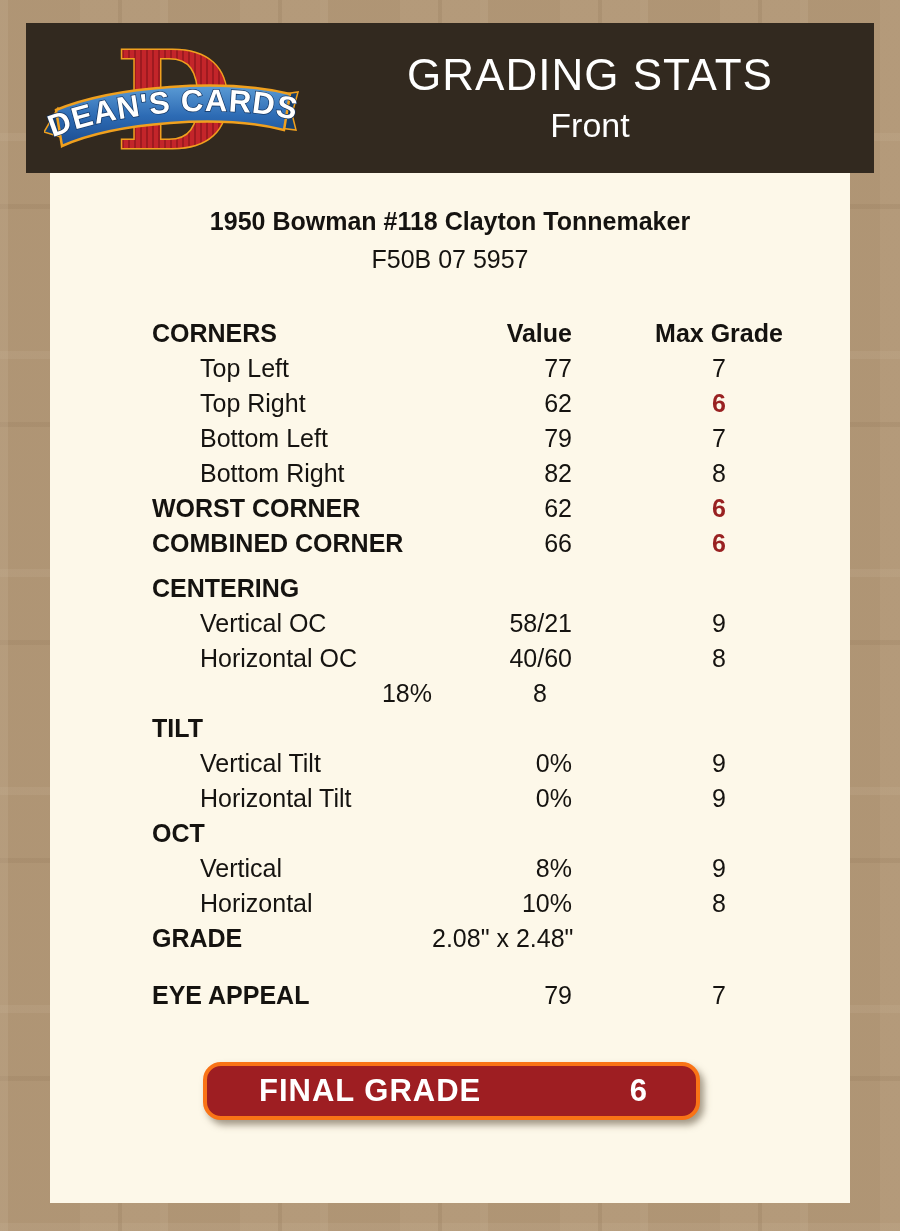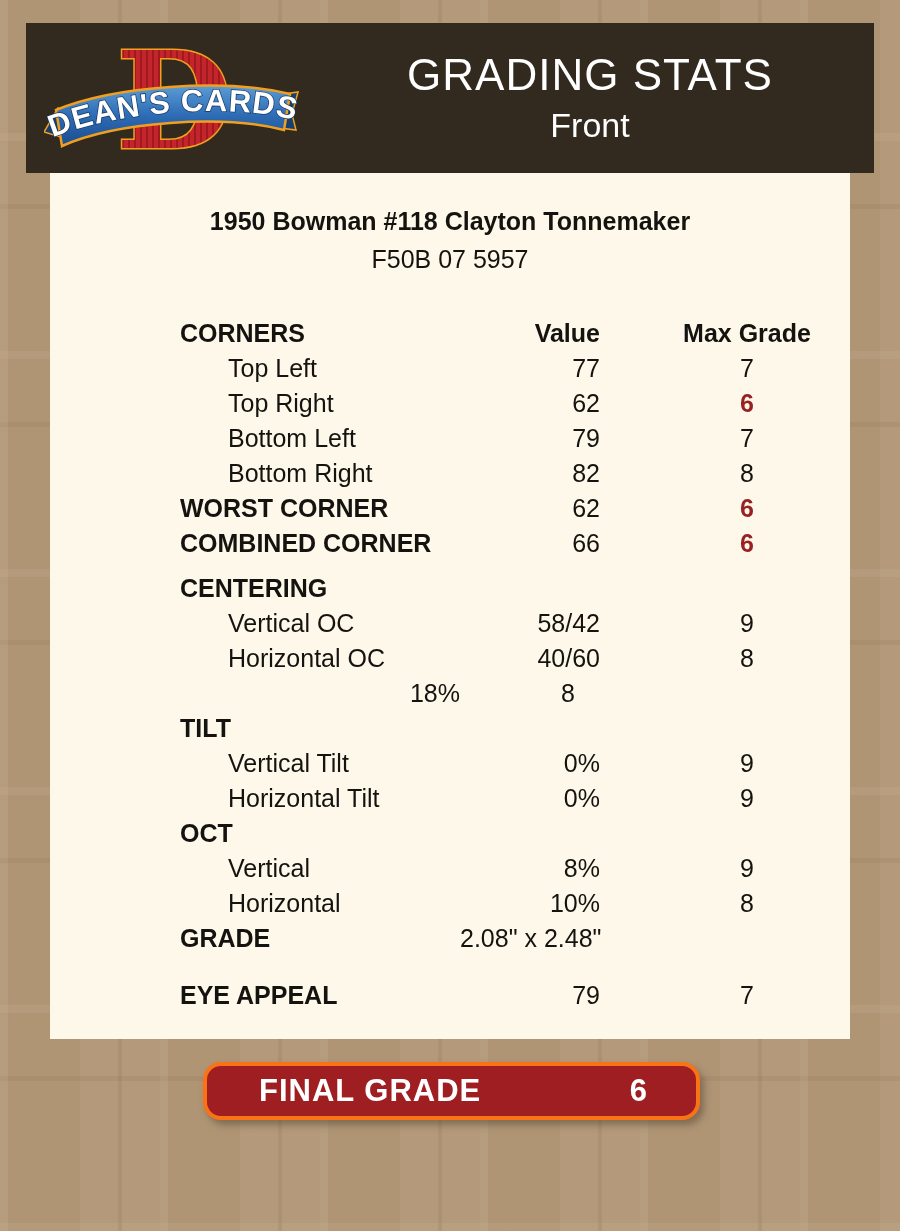--- a/index.html
+++ b/index.html
@@ -7,41 +7,41 @@
     width:900px;height:1231px;position:relative;overflow:hidden;
     font-family:"Liberation Sans", sans-serif;
     background-color:#b29878;
     background-image:
       linear-gradient(rgba(178,152,120,0.62), rgba(178,152,120,0.62)),
       repeating-linear-gradient(90deg, rgba(250,240,220,0.20) 0 8px, rgba(0,0,0,0) 8px 118px, rgba(96,68,40,0.25) 118px 122px, rgba(0,0,0,0) 122px 160px),
       repeating-linear-gradient(0deg, rgba(250,240,220,0.16) 0 8px, rgba(0,0,0,0) 8px 150px, rgba(96,68,40,0.22) 150px 155px, rgba(0,0,0,0) 155px 218px),
       repeating-linear-gradient(90deg, rgba(140,108,70,0.18) 0 80px, rgba(205,180,148,0.18) 80px 160px);
   }
   .panel{
-    position:absolute;left:50px;top:173px;width:800px;height:866px;
+    position:absolute;left:50px;top:173px;width:800px;height:1030px;
     background:#fdf8e9;
   }
   .header{
     position:absolute;left:26px;top:23px;width:848px;height:150px;
     background:#32291f;
   }
   .header-text{
     position:absolute;left:280px;right:0;top:0;height:100%;
     display:flex;flex-direction:column;align-items:center;justify-content:center;
     color:#ffffff;text-align:left;
   }
   .header-title{font-size:44px;letter-spacing:1px;line-height:1.1;}
   .header-subtitle{font-size:34px;margin-top:6px;}
   .logo{position:absolute;left:18px;top:5px;width:255px;height:140px;}
 
   .card-title{margin-top:34px;text-align:center;font-size:25px;font-weight:bold;color:#151310;}
   .card-serial{margin-top:9px;text-align:center;font-size:25px;color:#151310;}
 
   .stats{margin:42px auto 0 102px;width:638px;font-size:25px;color:#151310;}
-  .row{display:grid;grid-template-columns:280px 140px 218px;align-items:baseline;height:35px;line-height:35px;margin-left:28px;}
+  .row{display:grid;grid-template-columns:280px 140px 218px;align-items:baseline;height:35px;line-height:35px;}
   .c-label{text-align:left;white-space:nowrap;}
   .c-value{text-align:right;white-space:nowrap;}
   .c-grade{text-align:center;padding-left:76px;white-space:nowrap;}
   .row.header-row .c-label,.row.header-row .c-value,.row.header-row .c-grade{font-weight:bold;}
   .row.item .c-label{padding-left:48px;}
   .row.section .c-label,.row.summary .c-label{font-weight:bold;}
   .row.gap{margin-top:10px;}
   .row.biggap{margin-top:22px;}
   .c-grade.red{color:#992121;font-weight:bold;}
 
@@ -135,21 +135,21 @@
   </div>
 
   <div class="row section gap">
     <div class="c-label">CENTERING</div>
     <div class="c-value"></div>
     <div class="c-grade"></div>
   </div>
 
   <div class="row item">
     <div class="c-label">Vertical OC</div>
-    <div class="c-value">58/42</div>
+    <div class="c-value">58/21</div>
     <div class="c-grade">9</div>
   </div>
 
   <div class="row item">
     <div class="c-label">Horizontal OC</div>
     <div class="c-value">40/60</div>
     <div class="c-grade">8</div>
   </div>
 
   <div class="row item">

